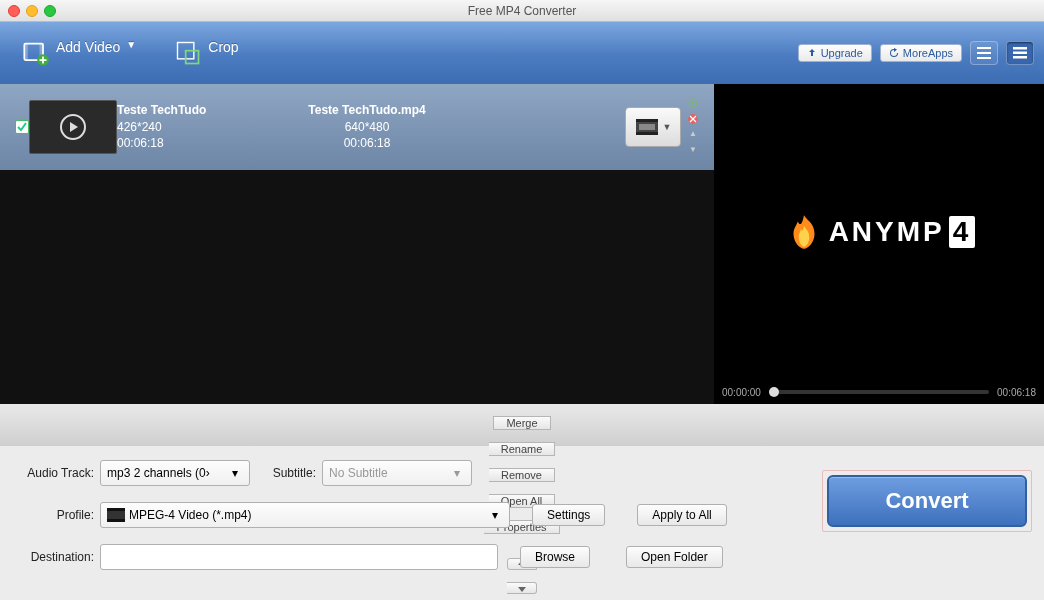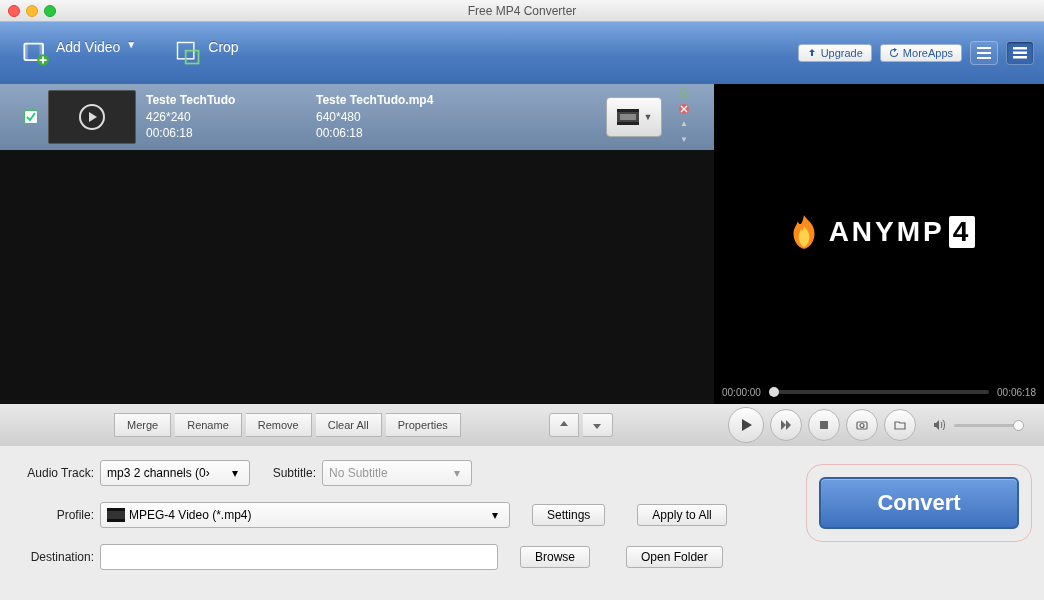--- a/index.html
+++ b/index.html
@@ -19,21 +19,21 @@
 .tool-btn { display: flex; align-items: flex-start; gap: 6px; padding: 4px 12px; margin-right: 14px; color: #fff; font-size: 14px; text-shadow: 0 -1px 0 rgba(0,0,0,.3); cursor: pointer; }
 .tool-btn svg { width: 28px; height: 28px; }
 .toolbar-right { margin-left: auto; display: flex; align-items: center; gap: 8px; }
 .pill { background: linear-gradient(#fdfdfd,#eaeaea); border: 1px solid #9fb3d0; color: #2a5a9e; font-size: 11px; padding: 2px 8px; border-radius: 3px; display: flex; align-items: center; gap: 4px; cursor: pointer;}
 .view-btn { width: 28px; height: 24px; border: 1px solid rgba(255,255,255,.3); background: rgba(255,255,255,.08); border-radius: 4px; display:flex; align-items:center; justify-content:center; cursor:pointer;}
 .view-btn.active { background: #3866ac; box-shadow: inset 0 1px 2px rgba(0,0,0,.5); }
 
 
 .mid { display: flex; height: 320px; }
 .list-area { flex: 1; background: #111; position: relative; }
-.list-row { height: 66px; background: linear-gradient(#8fa6c3,#6d86a6); display:flex; align-items:center; padding: 0 24px; color:#fff; gap:10px; }
+.list-row { height: 86px; background: linear-gradient(#8fa6c3,#6d86a6); display:flex; align-items:center; padding: 0 15px; color:#fff; }
 .chk { width:14px; height:14px; background:#fff; border:1px solid #4b6; border-radius:2px; display:flex;align-items:center;justify-content:center;}
 .chk svg{width:10px;height:10px;}
 .thumb { width: 88px; height: 54px; background: #2a2a2a; border:1px solid #555; position:relative; border-radius:2px;}
 .thumb .play { position:absolute; left:50%; top:50%; transform:translate(-50%,-50%); width:26px;height:26px; border:2px solid #ddd; border-radius:50%; display:flex;align-items:center;justify-content:center;}
 .thumb .play span{ width:0;height:0;border-left:8px solid #ddd;border-top:5px solid transparent;border-bottom:5px solid transparent; margin-left:2px;}
 .row-col { display:flex; flex-direction:column; font-size:12px; line-height:1.4;}
 .row-col .t { font-weight:bold;}
 .format-drop { width:56px; height:40px; background:linear-gradient(#fafafa,#dcdcdc); border:1px solid #aaa; border-radius:4px; margin-left:auto; display:flex;align-items:center;justify-content:center; gap:4px; cursor:pointer;}
 .row-ctrls { display:flex; flex-direction:column; gap:4px; margin-left:6px;}
 .row-ctrls span{ width:12px;height:12px; display:block; cursor:pointer;}
@@ -41,21 +41,21 @@
 .preview-area { width: 330px; display:flex; flex-direction:column; }
 .preview-head { height:20px; background: linear-gradient(#5b7fb4,#456aa0); color:#fff; font-size:11px; padding-left:6px; display:flex;align-items:center;}
 .preview-body { flex:1; background:#000; display:flex; align-items:center; justify-content:center; }
 .logo { color:#fff; font-weight:bold; font-size:28px; letter-spacing:3px; display:flex; align-items:center; gap:4px;}
 .logo svg { width:42px; height:42px;}
 .preview-timebar { height:24px; background:#000; display:flex; align-items:center; padding:0 8px; gap:8px; color:#aaa; font-size:10px;}
 .seek { flex:1; height:4px; background:#333; position:relative; border-radius:2px;}
 .seek .dot{ position:absolute; left:0; top:-3px; width:10px;height:10px;background:#ddd;border-radius:50%;}
 
 
-.graybar { height:42px; background:linear-gradient(#e9e9e9,#cfcfcf); display:flex; align-items:center; padding:0 10px; gap:4px; }
+.graybar { height:42px; background:linear-gradient(#e9e9e9,#cfcfcf); display:flex; align-items:center; padding:0 10px; gap:12px;flex-direction:column; }
 .seg { border:1px solid #b5b5b5; background:linear-gradient(#fafafa,#e6e6e6); color:#444; font-size:11px; height:24px; padding:0 12px; display:flex;align-items:center; cursor:pointer;}
 .seg+.seg{ border-left:none;}
 .seg:first-child{border-radius:3px 0 0 3px;}
 .seg:last-child{border-radius:0 3px 3px 0;}
 .arrow-btn { width:30px; height:24px; border:1px solid #b5b5b5; background:linear-gradient(#fafafa,#e6e6e6); display:flex;align-items:center;justify-content:center; cursor:pointer;}
 .media-ctrl { width:32px;height:32px;border:1px solid #b5b5b5;border-radius:50%; background:linear-gradient(#fdfdfd,#e0e0e0); display:flex;align-items:center;justify-content:center; cursor:pointer;}
 .media-ctrl.big{width:36px;height:36px;}
 .vol-row{display:flex;align-items:center;gap:8px;margin-left:10px;}
 .vol-track{width:70px;height:3px;background:#bbb;position:relative;border-radius:2px;}
 .vol-track .dot{position:absolute;right:0;top:-4px;width:11px;height:11px;border:1px solid #aaa;background:#fafafa;border-radius:50%;}
@@ -63,21 +63,21 @@
 
 .bottom { padding: 14px 12px; display:flex; gap:16px; align-items:flex-start; background:#ececec;}
 .form { display:flex; flex-direction:column; gap:16px; flex:1;}
 .form-row { display:flex; align-items:center; gap:6px;}
 .lbl { width:82px; text-align:right; color:#222; font-size:12px;}
 .combo, .txt { height:22px; border:1px solid #b0b0b0; background:linear-gradient(#fdfdfd,#f0f0f0); font-size:12px; padding:12px 6px; display:flex;align-items:center; border-radius:3px; position:relative; cursor:pointer;}
 .combo .caret, .caret{ margin-left:auto; width:16px;display:flex;align-items:center;justify-content:center; }
 .txt { background:#fff; cursor:text;}
 .btn-sm { height:22px; padding:0 14px; border:1px solid #b0b0b0; background:linear-gradient(#fdfdfd,#e8e8e8); border-radius:3px; font-size:12px; cursor:pointer; display:flex;align-items:center;}
 .convert-btn { width:200px; height:52px; border:2px solid #315f9f; border-radius:6px; background:linear-gradient(#6e9de0,#3e71bd); color:#fff; font-size:22px; font-weight:bold; display:flex;align-items:center;justify-content:center; box-shadow:0 1px 0 rgba(255,255,255,.3) inset; cursor:pointer;}
-.convert-wrap{ padding:12px; border:1px solid #e6bcbc; border-radius:16px; margin-top:4px;}
+.convert-wrap{ padding:4px; border:1px solid #e6bcbc; border-radius:2px; margin-top:10px;}
 .disabled{ color:#999;}
 </style>
 </head>
 <body>
 
 <div class="titlebar">
   <div class="traffic">
     <span class="tl-close"></span>
     <span class="tl-min"></span>
     <span class="tl-max"></span>
@@ -144,21 +144,21 @@
       <div class="thumb">
         <div class="play">
             <span></span>
           </div>
       </div>
       <div class="row-col" style="width:160px;">
         <span class="t">Teste TechTudo</span>
         <span>426*240</span>
         <span>00:06:18</span>
       </div>
-      <div class="row-col" style="width:180px;">
+      <div class="row-col" style="width:180px;align-items:center;">
         <span class="t">Teste TechTudo.mp4</span>
         <span>640*480</span>
         <span>00:06:18</span>
       </div>
       <div class="format-drop">
         <svg width="24" height="22" viewBox="0 0 24 22">
             <rect x="1" y="3" width="22" height="16" rx="2" fill="#444"></rect>
             <rect x="1" y="3" width="22" height="3" fill="#222"></rect>
             <rect x="1" y="16" width="22" height="3" fill="#222"></rect>
             <rect x="4" y="8" width="16" height="6" fill="#888"></rect>
@@ -206,21 +206,21 @@
   <div class="seg">
       <span>Merge</span>
     </div>
   <div class="seg">
       <span>Rename</span>
     </div>
   <div class="seg">
       <span>Remove</span>
     </div>
   <div class="seg">
-      <span>Clear All</span>
+      <span>Open All</span>
     </div>
   <div class="seg">
       <span>Properties</span>
     </div>
   <div style="width:80px;"></div>
   <div class="arrow-btn" style="border-radius:3px 0 0 3px;">
       <svg width="10" height="10" viewBox="0 0 10 10">
         <path d="M5 1l4 5H1z" fill="#666"></path>
       </svg>
     </div>

